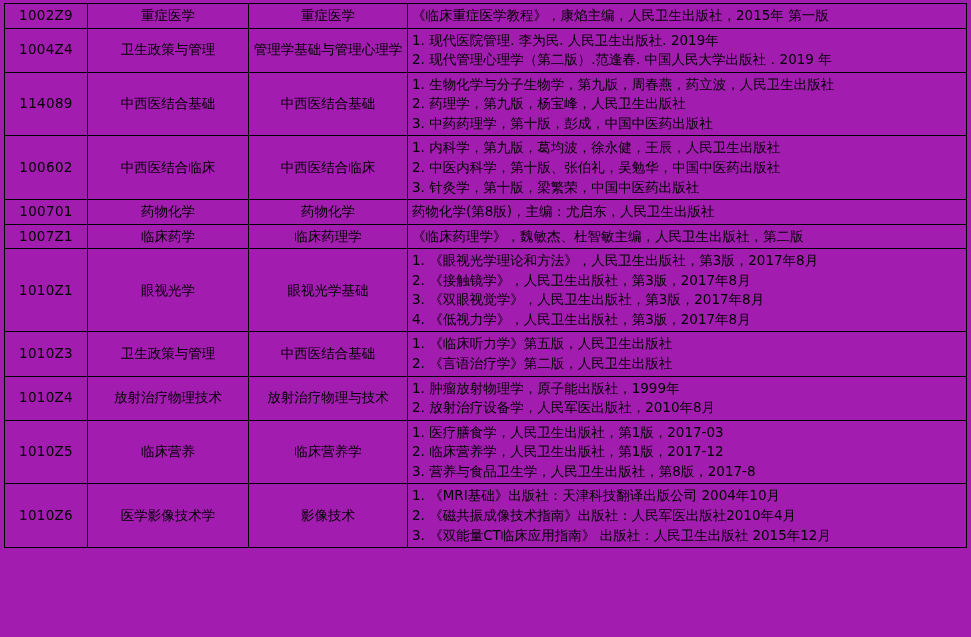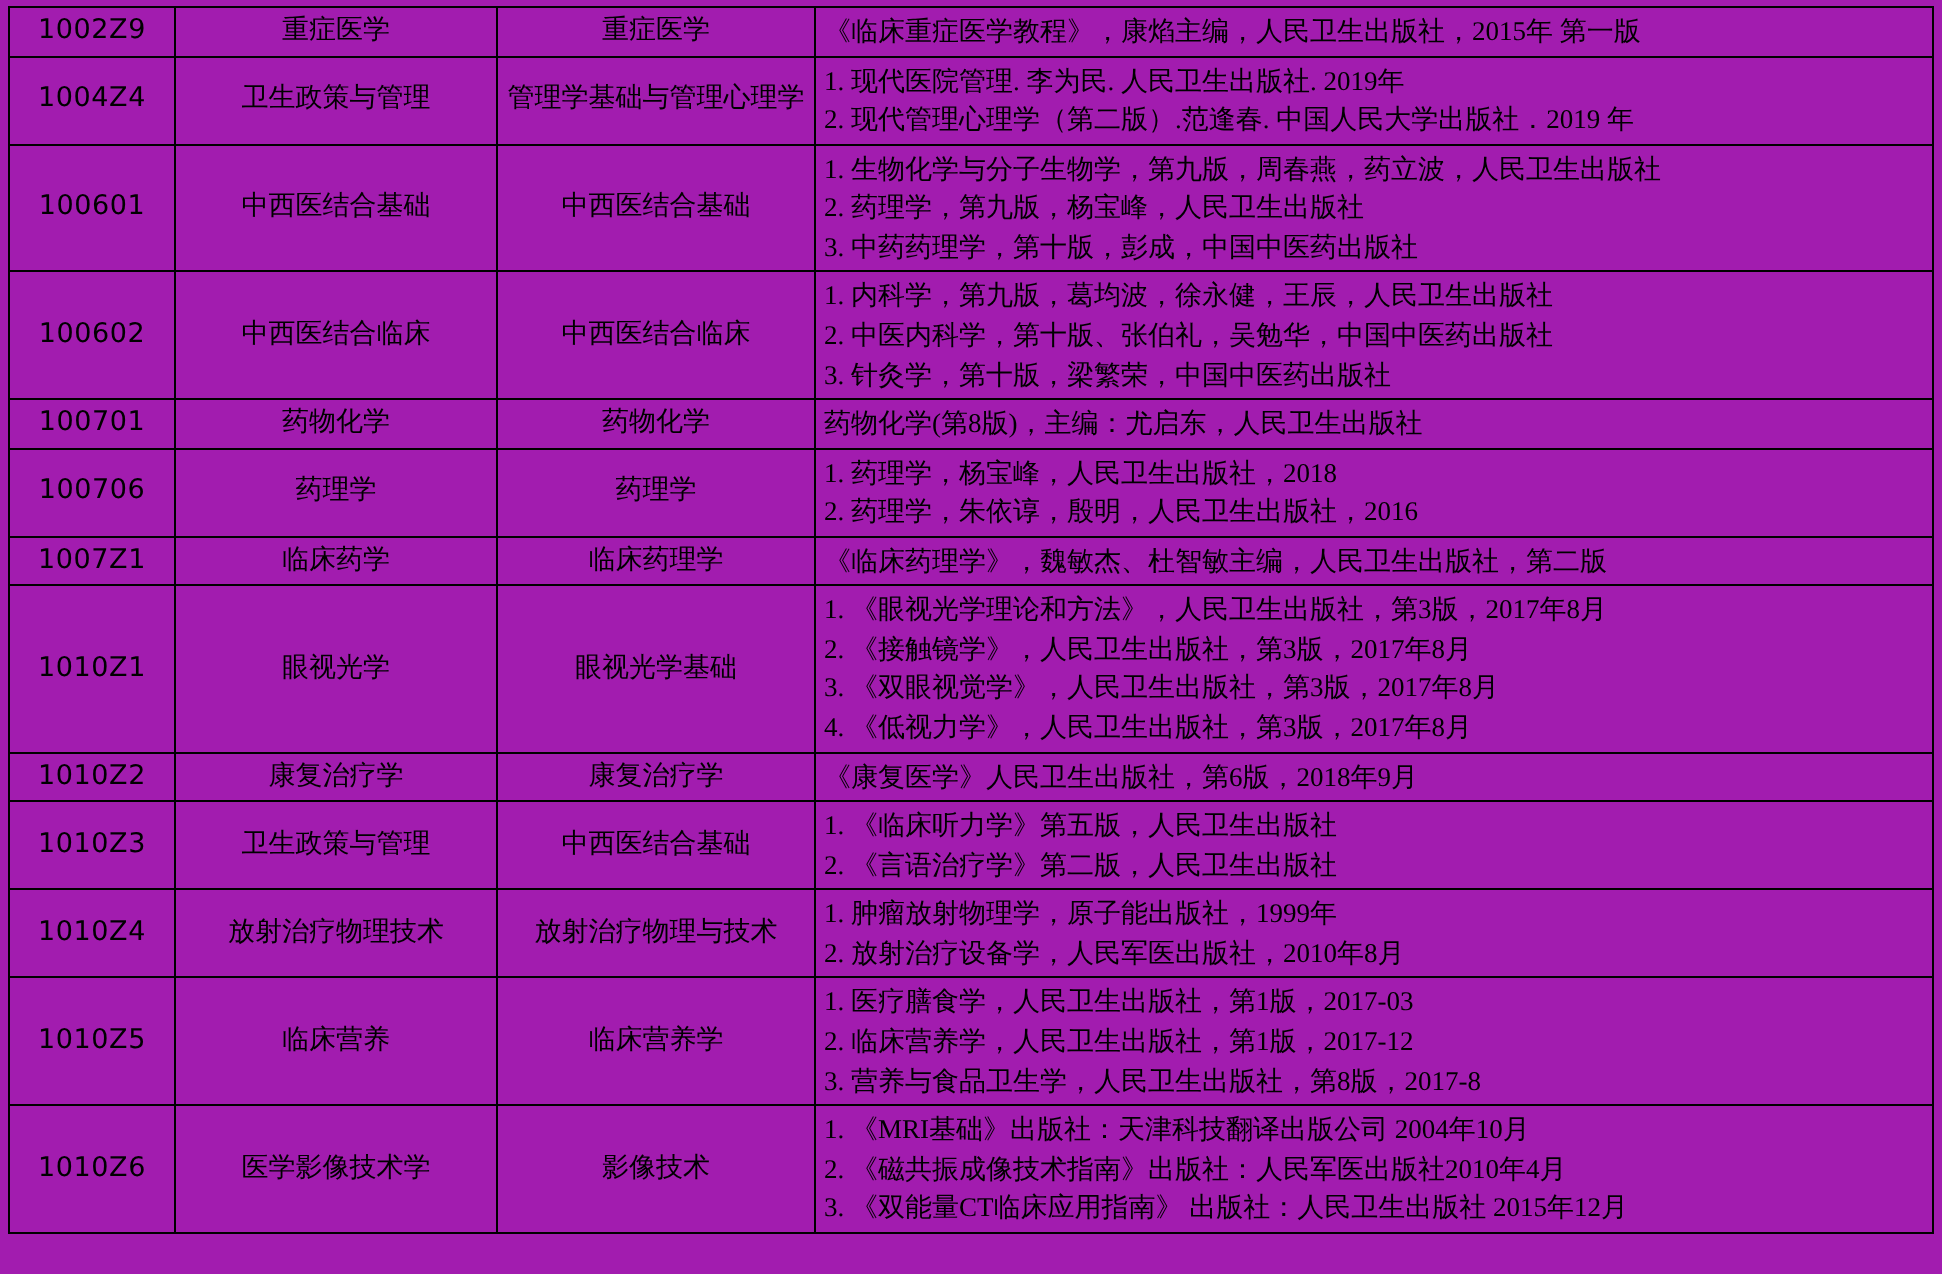--- a/index.html
+++ b/index.html
@@ -44,21 +44,20 @@
   }
   td.col-alias {
     width: 150px;
     text-align: center;
     font-size: 13.5px;
   }
   td.col-books {
     text-align: left;
     padding-left: 6px;
     font-size: 13.5px;
-    font-family: Liberation Serif, serif;
   }
   .book-lines {
     display: block;
   }
   .book-line {
     display: block;
     white-space: nowrap;
     overflow: hidden;
   }
   .single-line {
@@ -87,21 +86,21 @@
           <td class="col-name">卫生政策与管理</td>
           <td class="col-alias">管理学基础与管理心理学</td>
           <td class="col-books">
             <span class="book-lines">
               <span class="book-line">1. 现代医院管理. 李为民. 人民卫生出版社. 2019年</span>
               <span class="book-line">2. 现代管理心理学（第二版）.范逢春. 中国人民大学出版社．2019 年</span>
             </span>
           </td>
         </tr>
         <tr>
-          <td class="col-code">100601</td>
+          <td class="col-code">114089</td>
           <td class="col-name">中西医结合基础</td>
           <td class="col-alias">中西医结合基础</td>
           <td class="col-books">
             <span class="book-lines">
               <span class="book-line">1. 生物化学与分子生物学，第九版，周春燕，药立波，人民卫生出版社</span>
               <span class="book-line">2. 药理学，第九版，杨宝峰，人民卫生出版社</span>
               <span class="book-line">3. 中药药理学，第十版，彭成，中国中医药出版社</span>
             </span>
           </td>
         </tr>
@@ -117,31 +116,20 @@
             </span>
           </td>
         </tr>
         <tr>
           <td class="col-code">100701</td>
           <td class="col-name">药物化学</td>
           <td class="col-alias">药物化学</td>
           <td class="col-books">
             <span class="book-lines">
               <span class="single-line">药物化学(第8版)，主编：尤启东，人民卫生出版社</span>
-            </span>
-          </td>
-        </tr>
-        <tr>
-          <td class="col-code">100706</td>
-          <td class="col-name">药理学</td>
-          <td class="col-alias">药理学</td>
-          <td class="col-books">
-            <span class="book-lines">
-              <span class="book-line">1. 药理学，杨宝峰，人民卫生出版社，2018</span>
-              <span class="book-line">2. 药理学，朱依谆，殷明，人民卫生出版社，2016</span>
             </span>
           </td>
         </tr>
         <tr>
           <td class="col-code">1007Z1</td>
           <td class="col-name">临床药学</td>
           <td class="col-alias">临床药理学</td>
           <td class="col-books">
             <span class="book-lines">
               <span class="single-line">《临床药理学》，魏敏杰、杜智敏主编，人民卫生出版社，第二版</span>
@@ -151,30 +139,20 @@
         <tr>
           <td class="col-code">1010Z1</td>
           <td class="col-name">眼视光学</td>
           <td class="col-alias">眼视光学基础</td>
           <td class="col-books">
             <span class="book-lines">
               <span class="book-line">1. 《眼视光学理论和方法》，人民卫生出版社，第3版，2017年8月</span>
               <span class="book-line">2. 《接触镜学》，人民卫生出版社，第3版，2017年8月</span>
               <span class="book-line">3. 《双眼视觉学》，人民卫生出版社，第3版，2017年8月</span>
               <span class="book-line">4. 《低视力学》，人民卫生出版社，第3版，2017年8月</span>
-            </span>
-          </td>
-        </tr>
-        <tr>
-          <td class="col-code">1010Z2</td>
-          <td class="col-name">康复治疗学</td>
-          <td class="col-alias">康复治疗学</td>
-          <td class="col-books">
-            <span class="book-lines">
-              <span class="single-line">《康复医学》人民卫生出版社，第6版，2018年9月</span>
             </span>
           </td>
         </tr>
         <tr>
           <td class="col-code">1010Z3</td>
           <td class="col-name">卫生政策与管理</td>
           <td class="col-alias">中西医结合基础</td>
           <td class="col-books">
             <span class="book-lines">
               <span class="book-line">1. 《临床听力学》第五版，人民卫生出版社</span>

